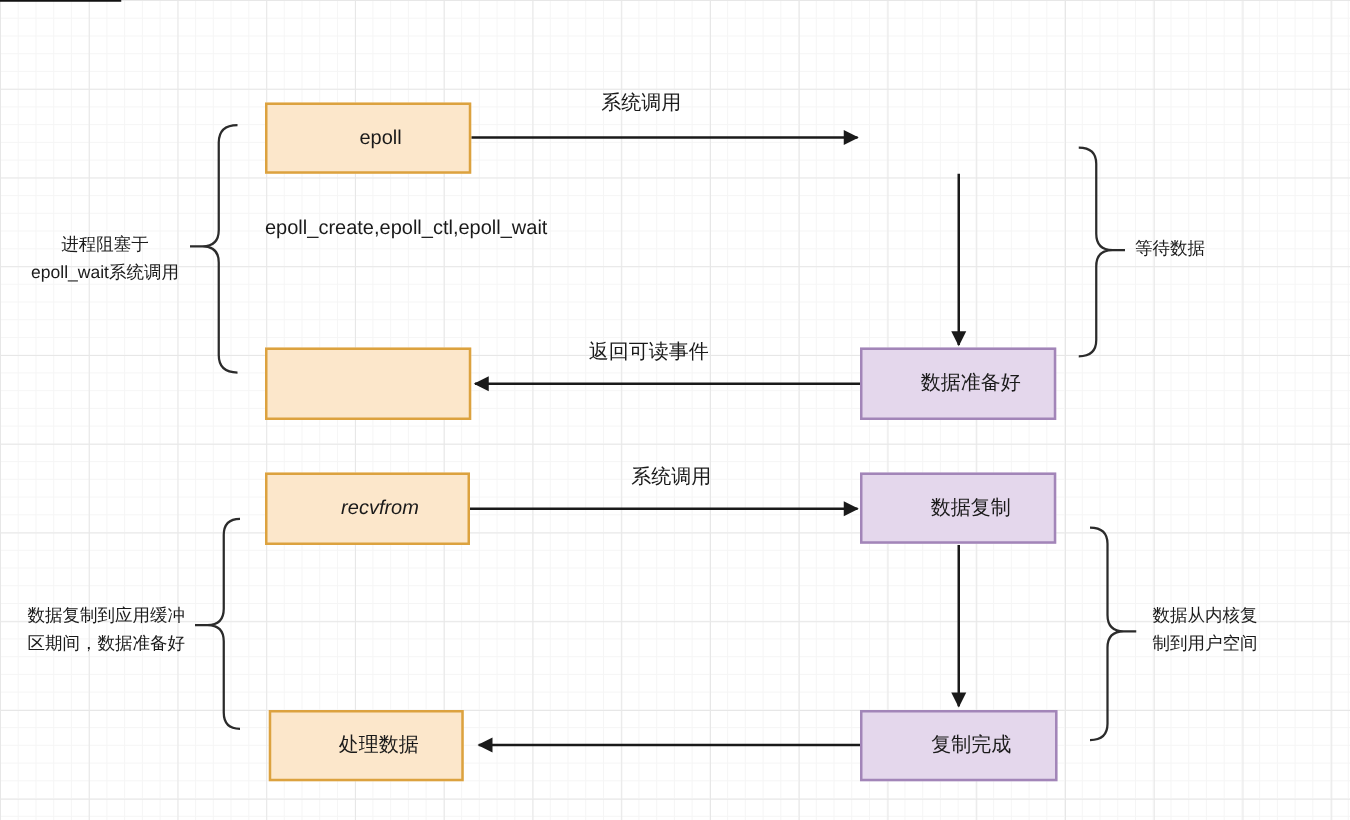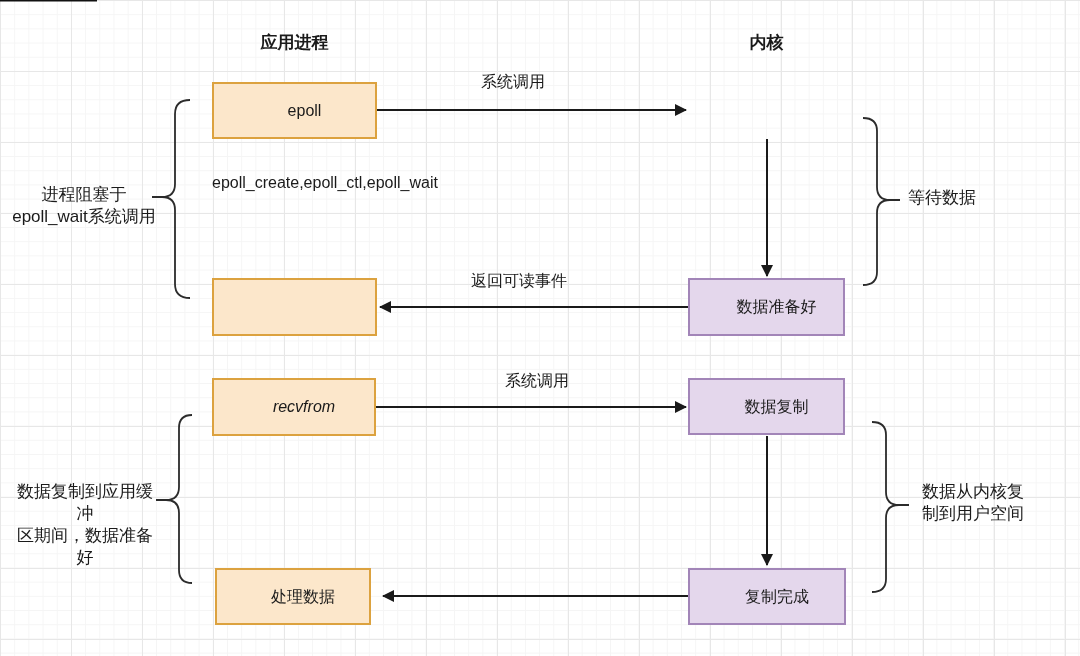--- a/index.html
+++ b/index.html
@@ -44,21 +44,21 @@
     text-align: center;
   }
   .edge-label {
     position: absolute;
     font-size: 16px;
     text-align: center;
     white-space: nowrap;
   }
   .annotation {
     position: absolute;
-    font-size: 17px;
+    font-size: 14px;
     line-height: 22px;
     white-space: pre-line;
   }
   .annotation.centered { text-align: center; }
 </style>
 </head>
 <body>
 
 <div class="canvas">
 
@@ -77,22 +77,20 @@
     <line x1="376" y1="407" x2="686" y2="407" stroke="#1a1a1a" stroke-width="2" marker-end="url(#ah)"></line>
     <line x1="767" y1="436" x2="767" y2="565" stroke="#1a1a1a" stroke-width="2" marker-end="url(#ah)"></line>
     <line x1="688" y1="596" x2="383" y2="596" stroke="#1a1a1a" stroke-width="2" marker-end="url(#ah)"></line>
 
     <path d="M190,100 Q175,100 175,114 V184 Q175,197 162,197 H152 M162,197 Q175,197 175,210 V284 Q175,298 190,298" fill="none" stroke="#2b2b2b" stroke-width="1.8"></path>
     <path d="M863,118 Q877,118 877,131 V187 Q877,200 890,200 H900 M890,200 Q877,200 877,213 V272 Q877,285 863,285" fill="none" stroke="#2b2b2b" stroke-width="1.8"></path>
     <path d="M192,415 Q179,415 179,428 V487 Q179,500 166,500 H156 M166,500 Q179,500 179,513 V570 Q179,583 192,583" fill="none" stroke="#2b2b2b" stroke-width="1.8"></path>
     <path d="M872,422 Q886,422 886,435 V492 Q886,505 899,505 H909 M899,505 Q886,505 886,518 V579 Q886,592 872,592" fill="none" stroke="#2b2b2b" stroke-width="1.8"></path>
   </svg>
 
-  <div class="col-title" style="left:212px; top:31px; width:165px;">应用进程</div>
-  <div class="col-title" style="left:688px; top:31px; width:157px;">内核</div>
 
   <div class="node orange" style="left:212px; top:82px; width:165px; height:57px;">epoll</div>
   <div class="node orange" style="left:212px; top:278px; width:165px; height:58px;"></div>
   <div class="node orange" style="left:212px; top:378px; width:164px; height:58px;font-style:italic;">recvfrom</div>
   <div class="node orange" style="left:215px; top:568px; width:156px; height:57px;">处理数据</div>
 
   <div class="node purple" style="left:688px; top:278px; width:157px; height:58px;">数据准备好</div>
   <div class="node purple" style="left:688px; top:378px; width:157px; height:57px;">数据复制</div>
   <div class="node purple" style="left:688px; top:568px; width:158px; height:57px;">复制完成</div>
 

